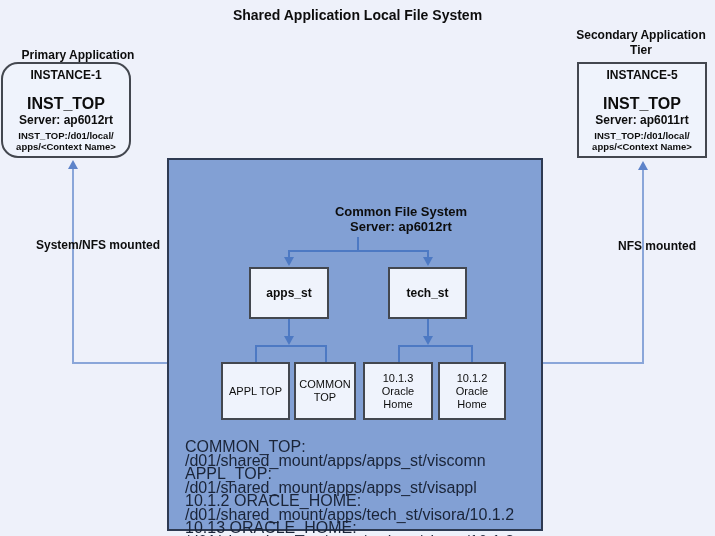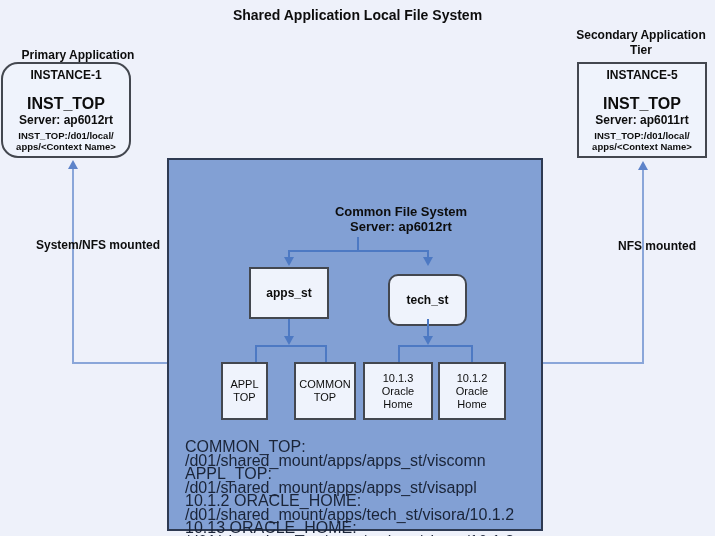--- a/index.html
+++ b/index.html
@@ -94,35 +94,35 @@
   </div>
 
   <div class="abs line" style="left:357px;top:237px;width:2px;height:15px;"></div>
   <div class="abs line" style="left:288px;top:250px;width:141px;height:2px;"></div>
   <div class="abs line" style="left:288px;top:250px;width:2px;height:8px;"></div>
   <div class="abs ah-down" style="left:284px;top:257px;"></div>
   <div class="abs line" style="left:427px;top:250px;width:2px;height:8px;"></div>
   <div class="abs ah-down" style="left:423px;top:257px;"></div>
 
   <div class="abs node node-lg" style="left:249px;top:267px;width:80px;height:52px;">apps_st</div>
-  <div class="abs node node-lg" style="left:388px;top:274px;width:79px;height:52px;border-radius:10px;">tech_st</div>
+  <div class="abs node node-lg" style="left:388px;top:267px;width:79px;height:52px;">tech_st</div>
 
   <div class="abs line" style="left:288px;top:319px;width:2px;height:18px;"></div>
   <div class="abs ah-down" style="left:284px;top:336px;"></div>
   <div class="abs line" style="left:255px;top:345px;width:72px;height:2px;"></div>
   <div class="abs line" style="left:255px;top:345px;width:2px;height:17px;"></div>
   <div class="abs line" style="left:325px;top:345px;width:2px;height:17px;"></div>
 
   <div class="abs line" style="left:427px;top:319px;width:2px;height:18px;"></div>
   <div class="abs ah-down" style="left:423px;top:336px;"></div>
   <div class="abs line" style="left:398px;top:345px;width:75px;height:2px;"></div>
   <div class="abs line" style="left:398px;top:345px;width:2px;height:17px;"></div>
   <div class="abs line" style="left:471px;top:345px;width:2px;height:17px;"></div>
 
-  <div class="abs node node-sm" style="left:221px;top:362px;width:47px;height:58px;">APPL TOP</div>
+  <div class="abs node node-sm" style="left:221px;top:362px;width:69px;height:58px;">APPL TOP</div>
   <div class="abs node node-sm" style="left:294px;top:362px;width:62px;height:58px;">COMMON
 TOP</div>
   <div class="abs node node-sm" style="left:363px;top:362px;width:70px;height:58px;">10.1.3
 Oracle
 Home</div>
   <div class="abs node node-sm" style="left:438px;top:362px;width:68px;height:58px;">10.1.2
 Oracle
 Home</div>
 
   <div class="abs paths">

